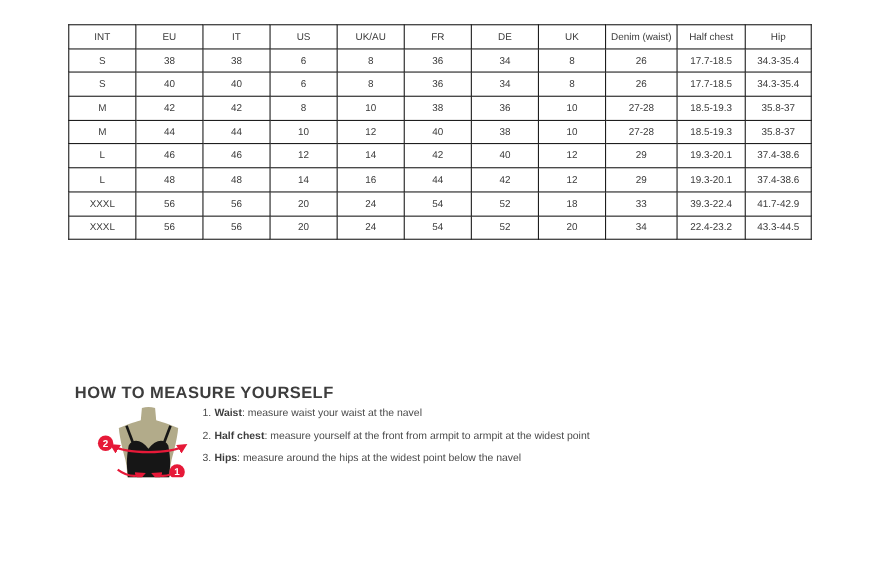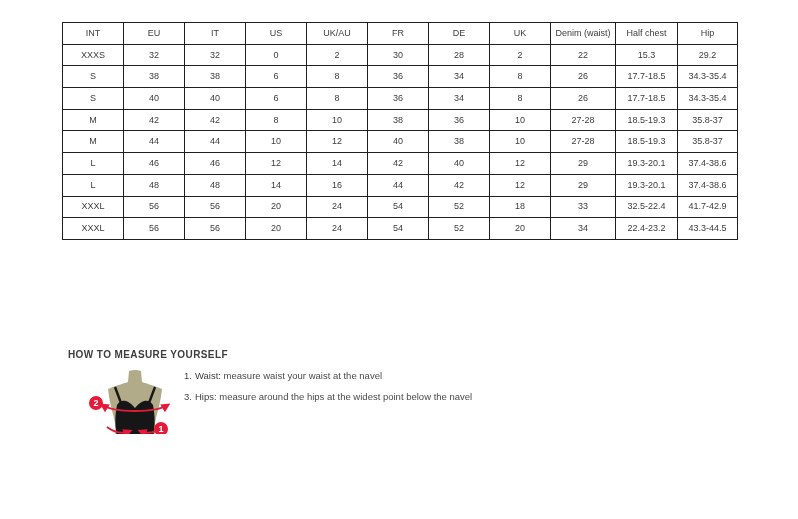--- a/index.html
+++ b/index.html
@@ -27,31 +27,31 @@
     font-size:9px;
     font-weight:normal;
     color:var(--text,#3b3b3b);
     line-height:1;
     white-space:nowrap;
     overflow:hidden;
   }
   
   .measure-title{
     position:absolute;left:68px;top:349px;
-    font-size:10px;font-weight:bold;
+    font-size:15px;font-weight:bold;
     letter-spacing:.4px;
     color:#3d3d3d;
   }
   .steps{
     position:absolute;left:184px;top:366px;
     font-size:9.5px;color:#4a4a4a;
   }
   .step{height:20.5px;line-height:20.5px;white-space:nowrap;}
   .step-num{margin-right:3px;}
-  .step-label{font-weight:normal;color:#3d3d3d;}
+  .step-label{font-weight:bold;color:#3d3d3d;}
   
   .figure{
     position:absolute;left:85px;top:368px;
     width:110px;height:140px;
   }
   .figure svg{position:absolute;left:0;top:0;}
   .badge{
     position:absolute;
     width:14px;height:14px;border-radius:50%;
     background:var(--accent_red,#e61938);
@@ -93,33 +93,20 @@
           <th>FR</th>
           <th>DE</th>
           <th>UK</th>
           <th>Denim (waist)</th>
           <th>Half chest</th>
           <th>Hip</th>
         </tr>
       </thead>
     <tbody>
         <tr>
-          <td>XXXS</td>
-          <td>32</td>
-          <td>32</td>
-          <td>0</td>
-          <td>2</td>
-          <td>30</td>
-          <td>28</td>
-          <td>2</td>
-          <td>22</td>
-          <td>15.3</td>
-          <td>29.2</td>
-        </tr>
-        <tr>
           <td>S</td>
           <td>38</td>
           <td>38</td>
           <td>6</td>
           <td>8</td>
           <td>36</td>
           <td>34</td>
           <td>8</td>
           <td>26</td>
           <td>17.7-18.5</td>
@@ -193,21 +180,21 @@
         <tr>
           <td>XXXL</td>
           <td>56</td>
           <td>56</td>
           <td>20</td>
           <td>24</td>
           <td>54</td>
           <td>52</td>
           <td>18</td>
           <td>33</td>
-          <td>32.5-22.4</td>
+          <td>39.3-22.4</td>
           <td>41.7-42.9</td>
         </tr>
         <tr>
           <td>XXXL</td>
           <td>56</td>
           <td>56</td>
           <td>20</td>
           <td>24</td>
           <td>54</td>
           <td>52</td>
@@ -276,16 +263,17 @@
         <path d="M82,81 C72,88 62,90 55,87" marker-end="url(#arr)"></path>
       </g>
     </svg>
     <div class="badge badge-marker2">2</div>
     <div class="badge badge-marker1">1</div>
     <div class="badge badge-marker3">3</div>
   </div>
 
   <div class="steps" id="steps">
       <div class="step"><span class="step-num">1.</span><span class="step-label">Waist</span><span>: measure waist your waist at the navel</span></div>
+      <div class="step"><span class="step-num">2.</span><span class="step-label">Half chest</span><span>: measure yourself at the front from armpit to armpit at the widest point</span></div>
       <div class="step"><span class="step-num">3.</span><span class="step-label">Hips</span><span>: measure around the hips at the widest point below the navel</span></div>
     </div>
 
 </div>
 
 </body></html>

